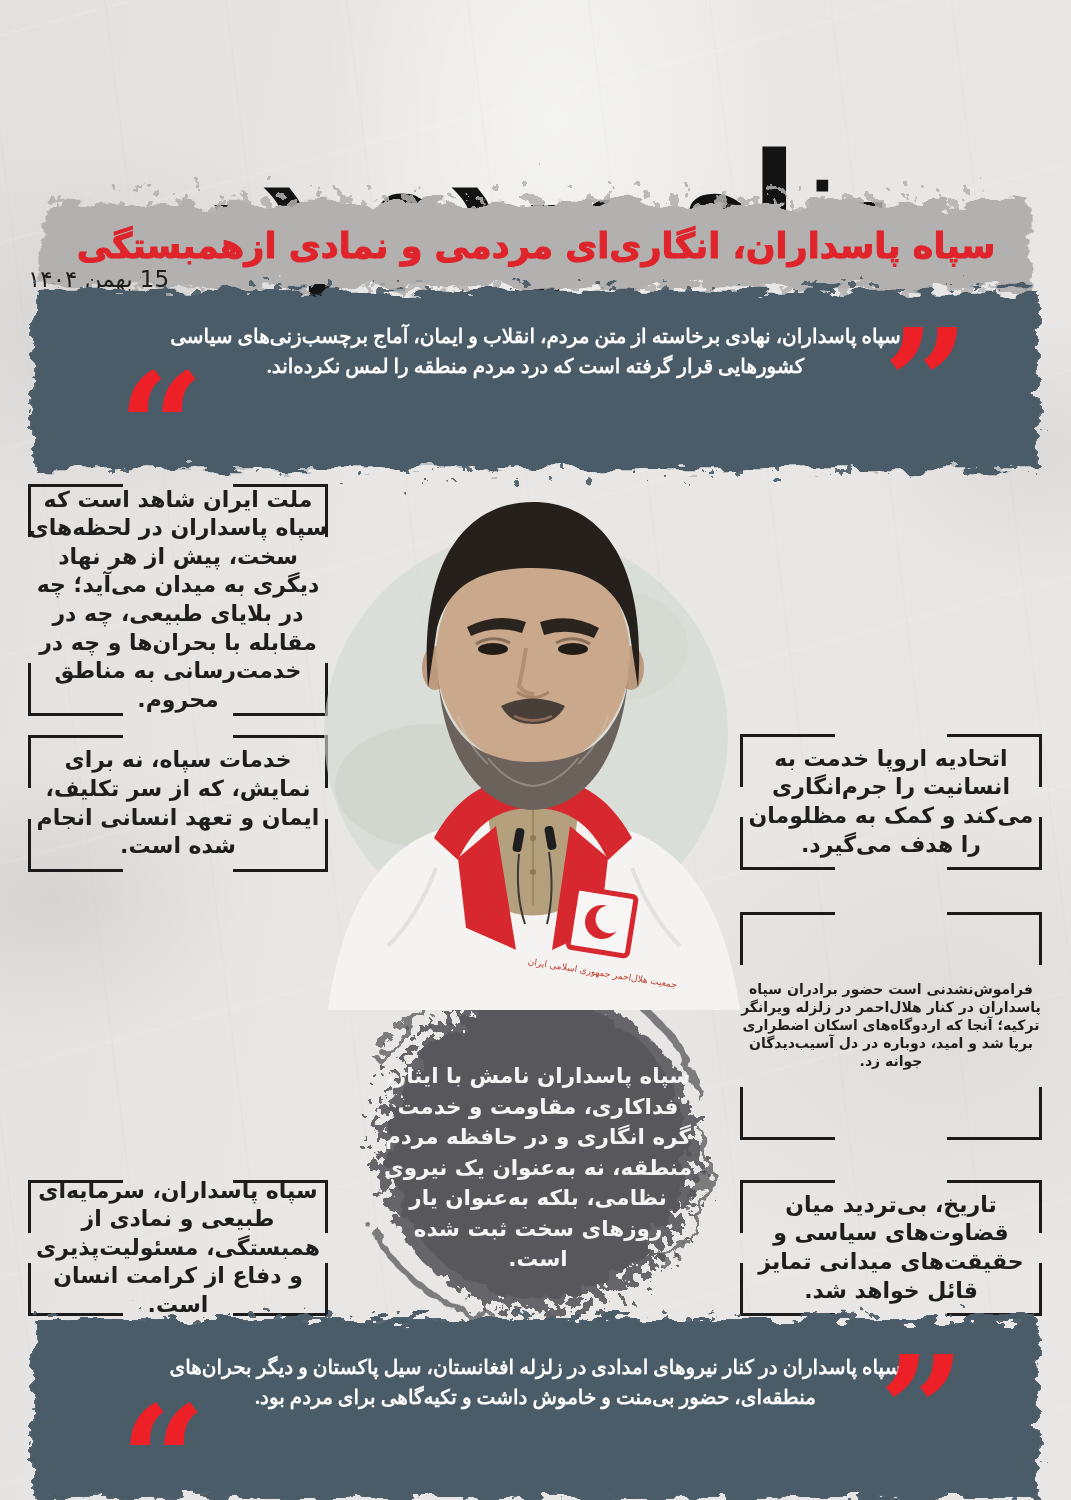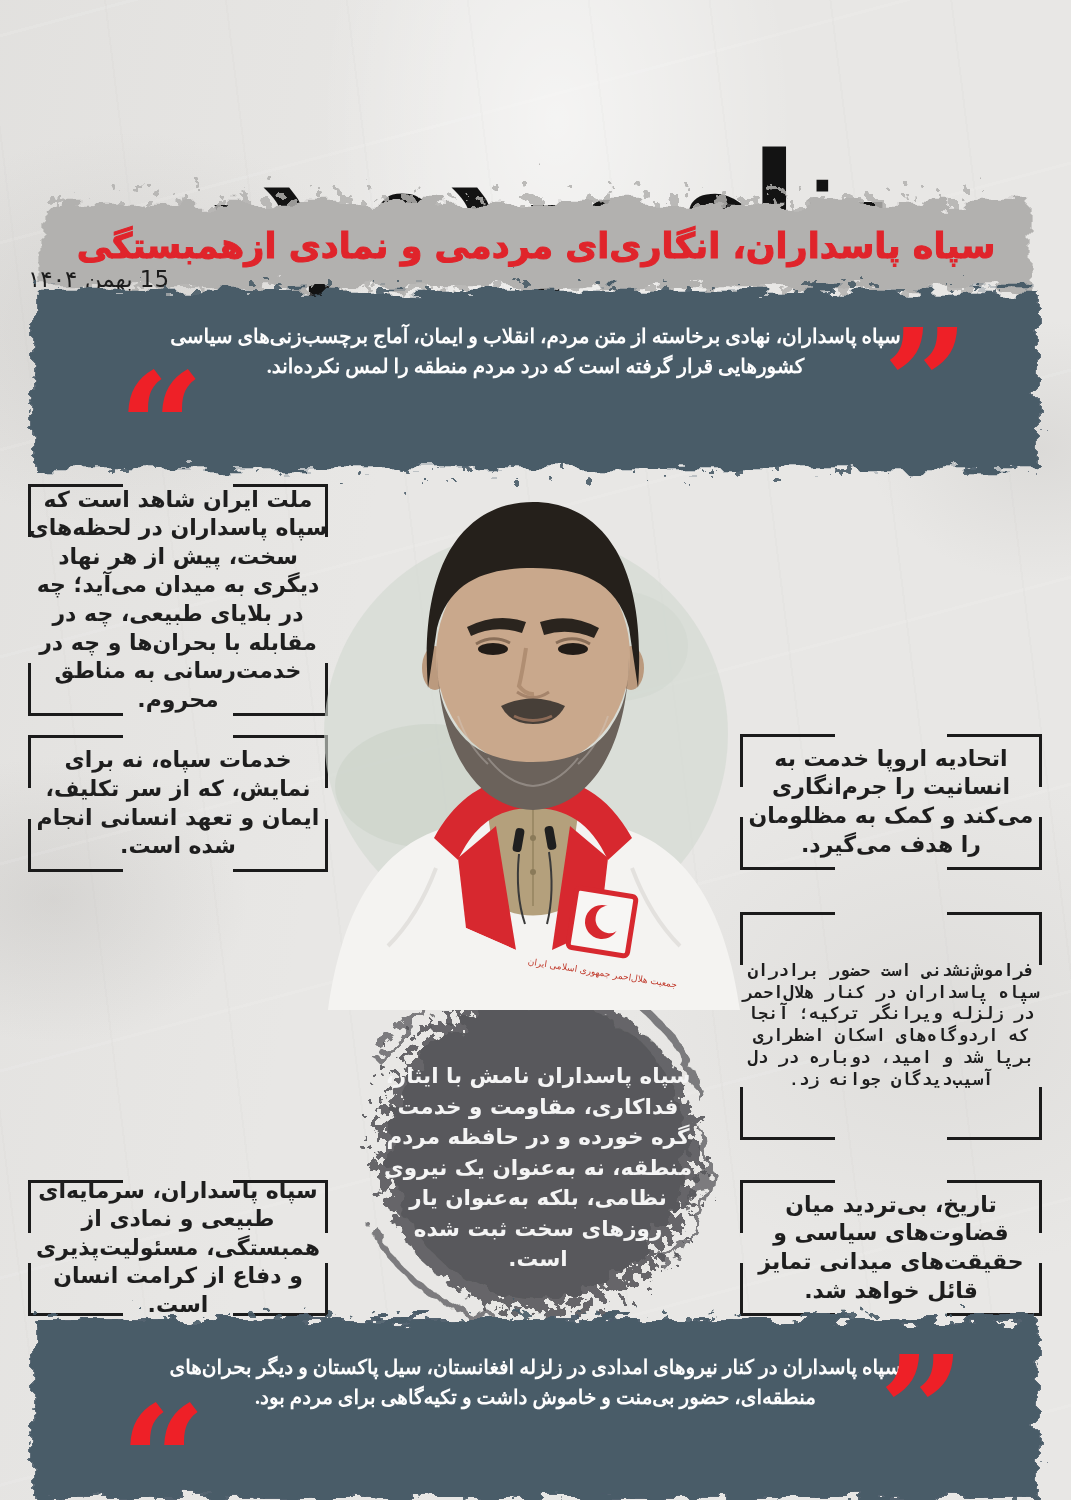--- a/index.html
+++ b/index.html
@@ -75,21 +75,21 @@
   .br.brc{bottom:0;right:0;border-bottom-width:3px;border-right-width:3px;}
 
   .box-l1{left:28px;top:476px;width:300px;height:232px;}
   .box-l2{left:28px;top:727px;width:300px;height:137px;}
   .box-l3{left:28px;top:903px;width:300px;height:235px;}
   .box-l4{left:28px;top:1172px;width:300px;height:136px;}
   .box-r1{left:740px;top:479px;width:302px;height:202px;}
   .box-r2{left:740px;top:726px;width:302px;height:136px;}
   .box-r3{left:740px;top:904px;width:302px;height:228px;}
   .box-r4{left:740px;top:1172px;width:302px;height:136px;}
-  .box-r3 .box-text{font-size:17px;line-height:1.28;font-family:Liberation Mono, monospace;}
+  .box-r3 .box-text{font-size:14px;line-height:1.28;}
 
   
   .portrait{position:absolute;left:318px;top:476px;width:434px;height:534px;z-index:3;}
   .portrait svg{width:100%;height:100%;}
   .blob{position:absolute;left:352px;top:986px;width:372px;height:336px;z-index:2;}
   .blob svg{position:absolute;inset:-20px;width:calc(100% + 40px);height:calc(100% + 40px);overflow:visible;}
   .blob-text{
     position:absolute;inset:48px 30px 20px 30px;z-index:3;direction:rtl;
     display:flex;align-items:center;justify-content:center;text-align:center;
     color:#f4f4f4;font-weight:bold;font-size:21.5px;line-height:1.42;
@@ -202,21 +202,21 @@
         </g>
       <g filter="url(#grungeBlob)">
           <circle cx="186" cy="163" r="134" fill="#58595b"></circle>
         </g>
       <g filter="url(#grungeBlob)" opacity="0.75">
         <path d="M42,86 A158 158 0 0 1 334 118" stroke="#58595b" stroke-width="7" fill="none"></path>
         <path d="M336,150 A158 158 0 0 1 300 272" stroke="#58595b" stroke-width="6" fill="none"></path>
         <path d="M34,230 A158 158 0 0 0 150 318" stroke="#58595b" stroke-width="5" fill="none"></path>
       </g>
     </svg>
-    <div class="blob-text">سپاه پاسداران نامش با ایثار، فداکاری، مقاومت و خدمت گره خورده و در حافظه مردم منطقه، نه به‌عنوان یک نیروی نظامی، بلکه به‌عنوان یار روزهای سخت ثبت شده است.</div>
+    <div class="blob-text">سپاه پاسداران نامش با ایثار، فداکاری، مقاومت و خدمت گره انگاری و در حافظه مردم منطقه، نه به‌عنوان یک نیروی نظامی، بلکه به‌عنوان یار روزهای سخت ثبت شده است.</div>
   </div>
 
   <div class="portrait">
     <svg viewBox="0 0 434 534" aria-hidden="true">
 
       <g>
         <circle cx="208" cy="258" r="202" fill="#d2d8d1" opacity="0.62"></circle>
         <ellipse cx="112" cy="310" rx="95" ry="62" fill="#c5cec4" opacity="0.45"></ellipse>
         <ellipse cx="300" cy="170" rx="70" ry="55" fill="#cbd3ca" opacity="0.35"></ellipse>
       </g>

